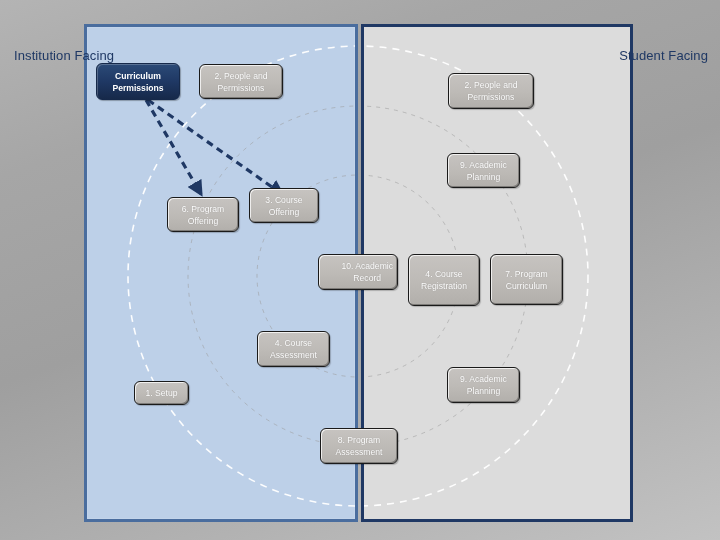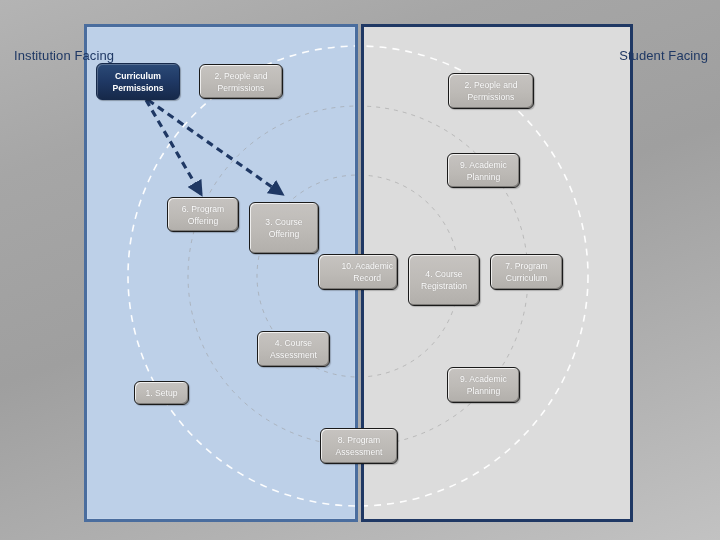--- a/index.html
+++ b/index.html
@@ -177,39 +177,39 @@
           <span>9. Academic</span>
           <span>Planning</span>
         </div>
       </div>
       <div class="node grey" style="left: 167px; top: 197px; width: 72px; height: 35px;">
         <div>
           <span>6. Program</span>
           <span>Offering</span>
         </div>
       </div>
-      <div class="node grey" style="left: 249px; top: 202px; width: 70px; height: 52px;">
+      <div class="node grey" style="left: 249px; top: 188px; width: 70px; height: 35px;">
         <div>
           <span>3. Course</span>
           <span>Offering</span>
         </div>
       </div>
       <div class="node grey" style="left: 318px; top: 254px; width: 80px; height: 36px; justify-content: flex-end;">
         <div>
           <span>10. Academic</span>
           <span>Record</span>
         </div>
       </div>
       <div class="node grey" style="left: 408px; top: 254px; width: 72px; height: 52px;">
         <div>
           <span>4. Course</span>
           <span>Registration</span>
         </div>
       </div>
-      <div class="node grey" style="left: 490px; top: 254px; width: 73px; height: 36px;">
+      <div class="node grey" style="left: 490px; top: 254px; width: 73px; height: 51px;">
         <div>
           <span>7. Program</span>
           <span>Curriculum</span>
         </div>
       </div>
       <div class="node grey" style="left: 257px; top: 331px; width: 73px; height: 36px;">
         <div>
           <span>4. Course</span>
           <span>Assessment</span>
         </div>

